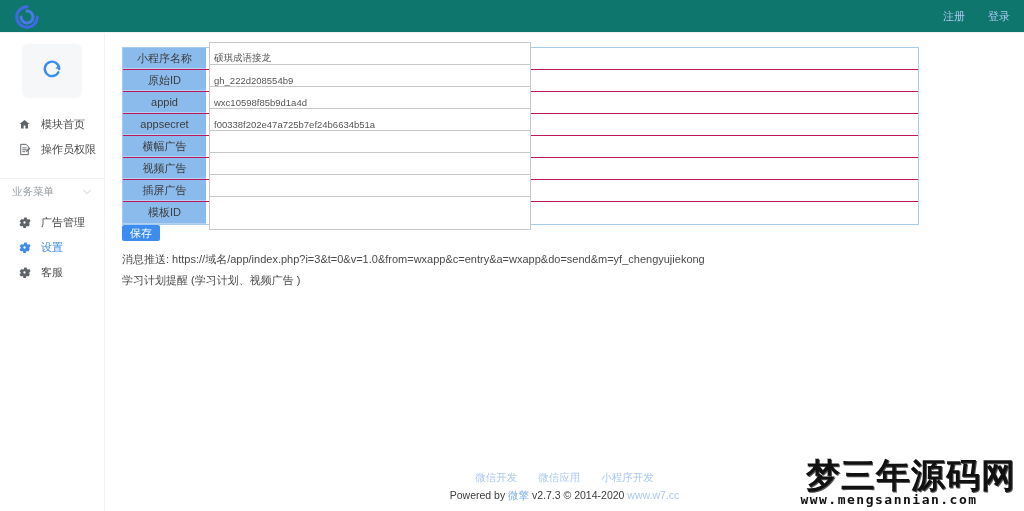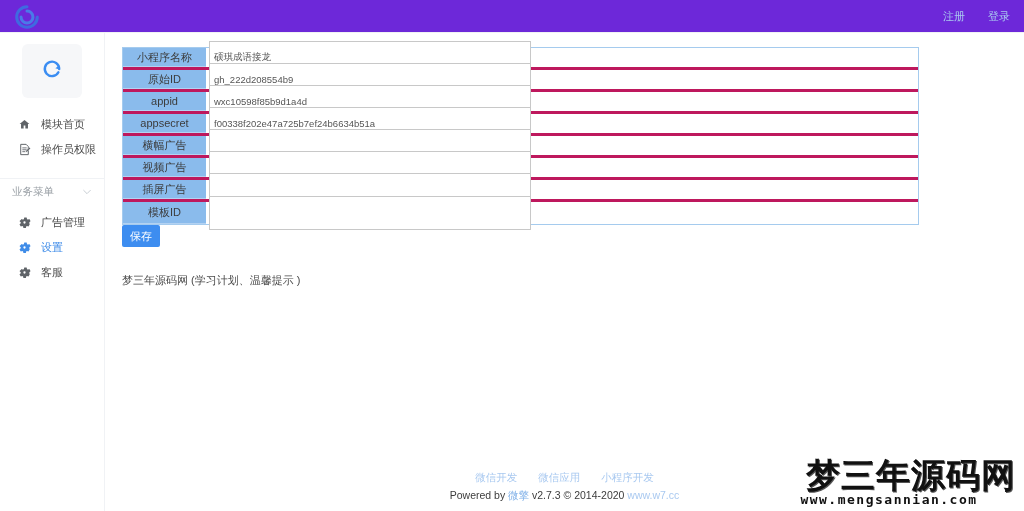--- a/index.html
+++ b/index.html
@@ -1,19 +1,19 @@
 <!DOCTYPE html>
 <html><head>
 <meta charset="utf-8">
 <style>
   * { margin:0; padding:0; box-sizing:border-box; }
   html,body { width:1024px; height:511px; background:#fff; overflow:hidden;
     font-family:"Liberation Sans","DejaVu Sans",sans-serif; }
   .topbar { position:absolute; left:0; top:0; width:1024px; height:33px;
-    background:#6d28d9; border-bottom:1px solid #f0f2f5; z-index:5; }
+    background:#0f766e; border-bottom:1px solid #f0f2f5; z-index:5; }
   .brand-logo { position:absolute; left:14px; top:4px; width:26px; height:26px; }
   .top-links { position:absolute; right:14px; top:9px; font-size:11px; }
   .top-links a { color:#a9c8ef; text-decoration:none; margin-left:20px; cursor:pointer; }
 
   .sidebar { position:absolute; left:0; top:33px; bottom:0; width:105px;
     background:#fff; border-right:1px solid #f0f2f5; z-index:4; }
   .side-logo-box { margin:11px auto 14px auto; width:60px; height:54px;
     background:#f6f7f9; border-radius:6px; display:flex; align-items:center; justify-content:center; }
   .menu { margin-top:4px; }
   .menu-item { display:flex; align-items:center; height:25px; padding-left:18px;
@@ -23,30 +23,30 @@
   .menu-item.active .ic { color:#3f8ce8; }
   .menu-section { display:flex; align-items:center; justify-content:space-between;
     height:26px; padding:0 12px 0 12px; margin-top:16px; border-top:1px solid #f0f2f5;
     font-size:10.5px; color:#9aa0a6; }
   .menu-section .chev { color:#c3c9d0; width:10px; height:10px; }
   .gap-s { height:6px; }
 
   .main { position:absolute; left:105px; top:33px; right:0; bottom:0; background:#fff; }
   .form-table { position:absolute; left:17px; top:14px; width:797px;
     border:1px solid #a5cbee; }
-  .form-row { display:flex; height:22px; border-bottom:3px solid #be185d; }
+  .form-row { display:flex; height:22px; border-bottom:1px solid #be185d; }
   .form-row:last-child { border-bottom:none; }
   .form-label { width:83px; flex:none; background:#8abbec; color:#3c3c3c;
     font-size:11px; display:flex; align-items:center; justify-content:center;
     border-bottom:1px solid rgba(255,255,255,0.35); }
   .form-cell { flex:1; background:#fff; display:flex; align-items:center; padding-left:3px; }
   .form-input { width:322px; height:15px; border:1px solid #c8c8c8; background:#fff;
     font-size:9.5px; color:#555; padding:16px 4px; outline:none;
     font-family:"Liberation Sans","DejaVu Sans",sans-serif; }
-  .save-btn { position:absolute; left:17px; top:192px; min-width:36px; height:22px;
+  .save-btn { position:absolute; left:17px; top:192px; min-width:36px; height:16px;
     background:#3d8df0; color:#fff; border:none; border-radius:2px; font-size:11px;
     padding:0 8px; cursor:pointer; }
   .note-line { position:absolute; left:17px; font-size:11px; color:#4a4a4a; white-space:nowrap; }
   .note-push { top:219px; }
   .note-reminder { top:240px; }
 
   .footer { position:absolute; left:0; right:0; bottom:8px; text-align:center; z-index:1; }
   .footer-links { font-size:10.5px; margin-bottom:4px; }
   .footer-links a { color:#a9c9f0; text-decoration:none; margin:0 9px; cursor:pointer; }
   .powered { font-size:10.5px; color:#3c3c3c; }
@@ -176,21 +176,22 @@
         </div>
       </div>
       <div class="form-row">
         <div class="form-label">模板ID</div>
         <div class="form-cell">
           <input class="form-input" style="">
         </div>
       </div>
     </div>
   <button class="save-btn">保存</button>
-  <div class="note-line note-reminder">梦三年源码网 (学习计划、温馨提示 )</div>
+  <div class="note-line note-push">消息推送: https://域名/app/index.php?i=3&amp;t=0&amp;v=1.0&amp;from=wxapp&amp;c=entry&amp;a=wxapp&amp;do=send&amp;m=yf_chengyujiekong</div>
+  <div class="note-line note-reminder">学习计划提醒 (学习计划、视频广告 )</div>
 
   <div class="footer">
     <div class="footer-links">
       <a>微信开发</a>
       <a>微信应用</a>
       <a>小程序开发</a>
     </div>
     <div class="powered">
       <span>Powered by</span>
       <span class="brand">微擎</span>

